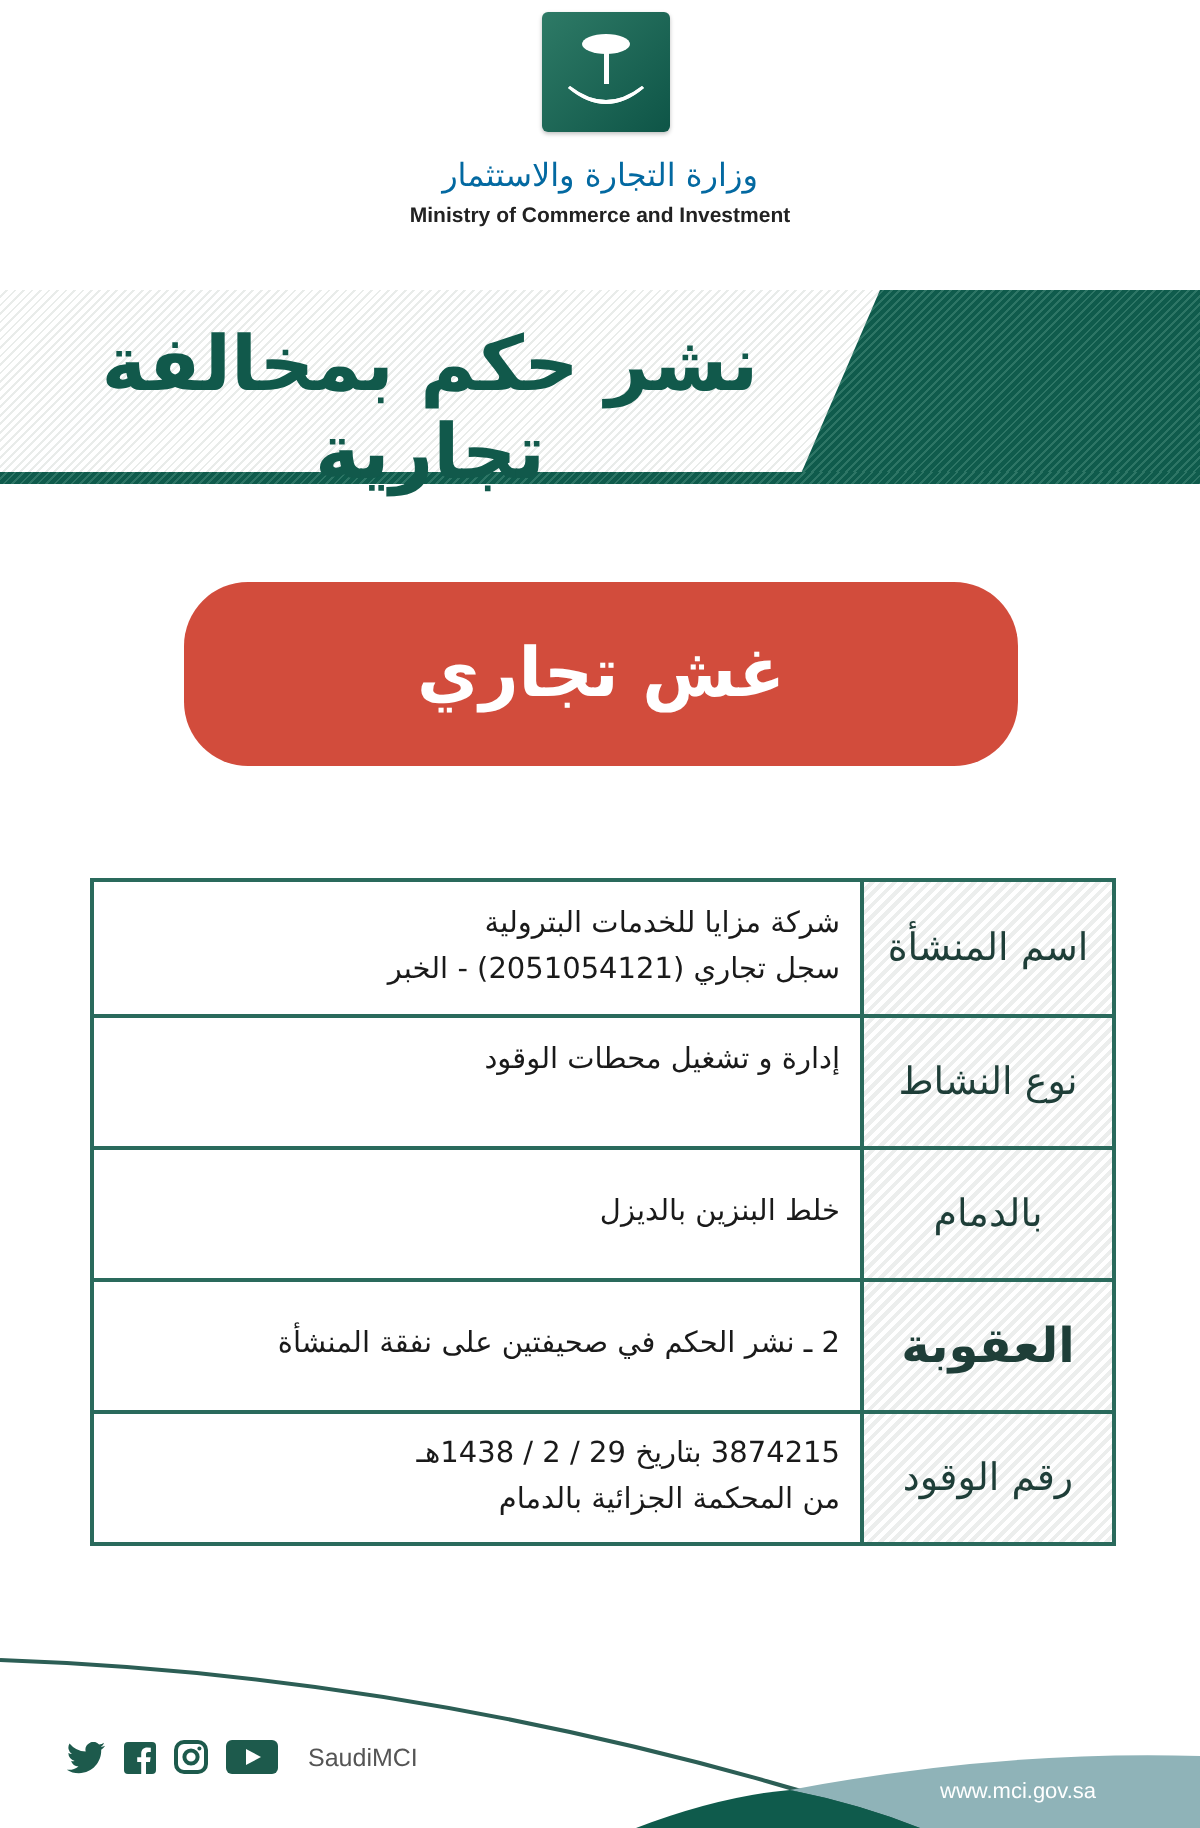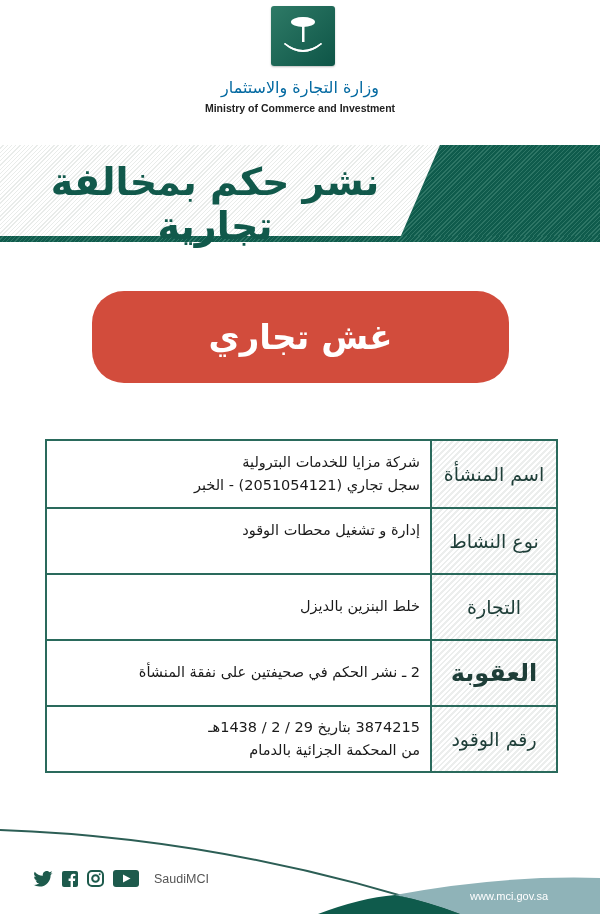--- a/index.html
+++ b/index.html
@@ -116,21 +116,21 @@
       <span>سجل تجاري (2051054121) - الخبر</span>
     </div>
   </div>
   <div class="row">
     <div class="label">نوع النشاط</div>
     <div class="value top">
       <span>إدارة و تشغيل محطات الوقود</span>
     </div>
   </div>
   <div class="row">
-    <div class="label">التجارة</div>
+    <div class="label">بالدمام</div>
     <div class="value">
       <span>خلط البنزين بالديزل</span>
     </div>
   </div>
   <div class="row">
     <div class="label strong">العقوبة</div>
     <div class="value">
       <span>2 ـ نشر الحكم في صحيفتين على نفقة المنشأة</span>
     </div>
   </div>

